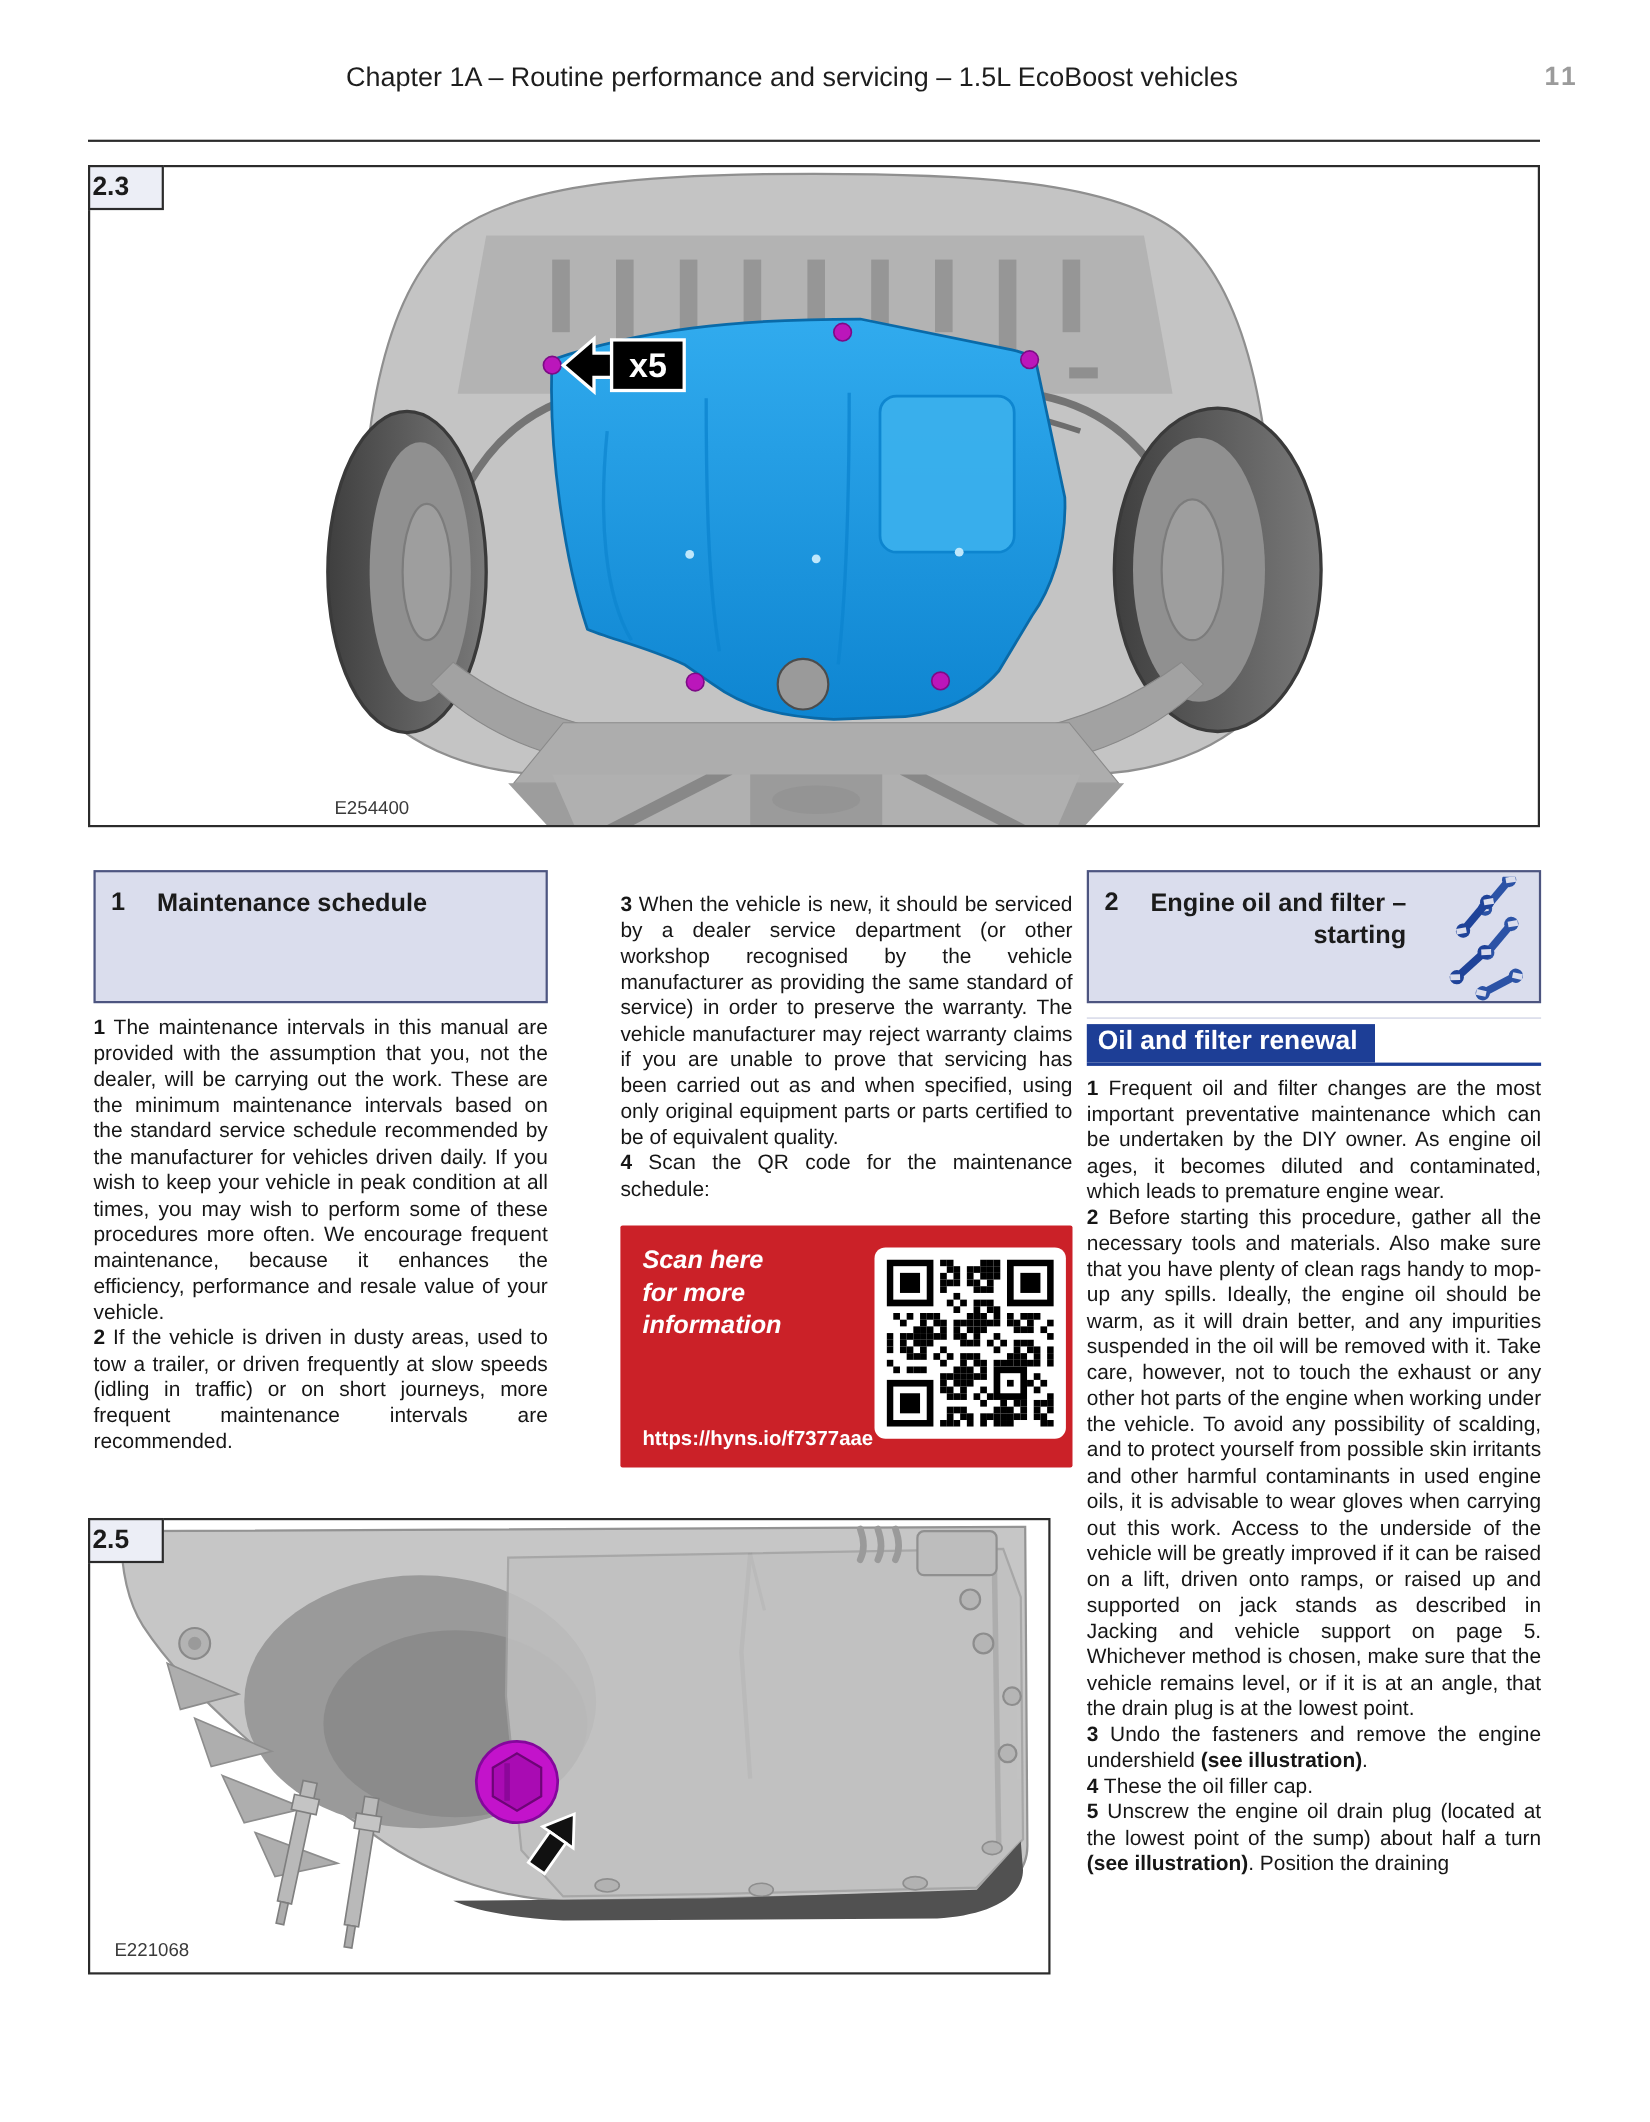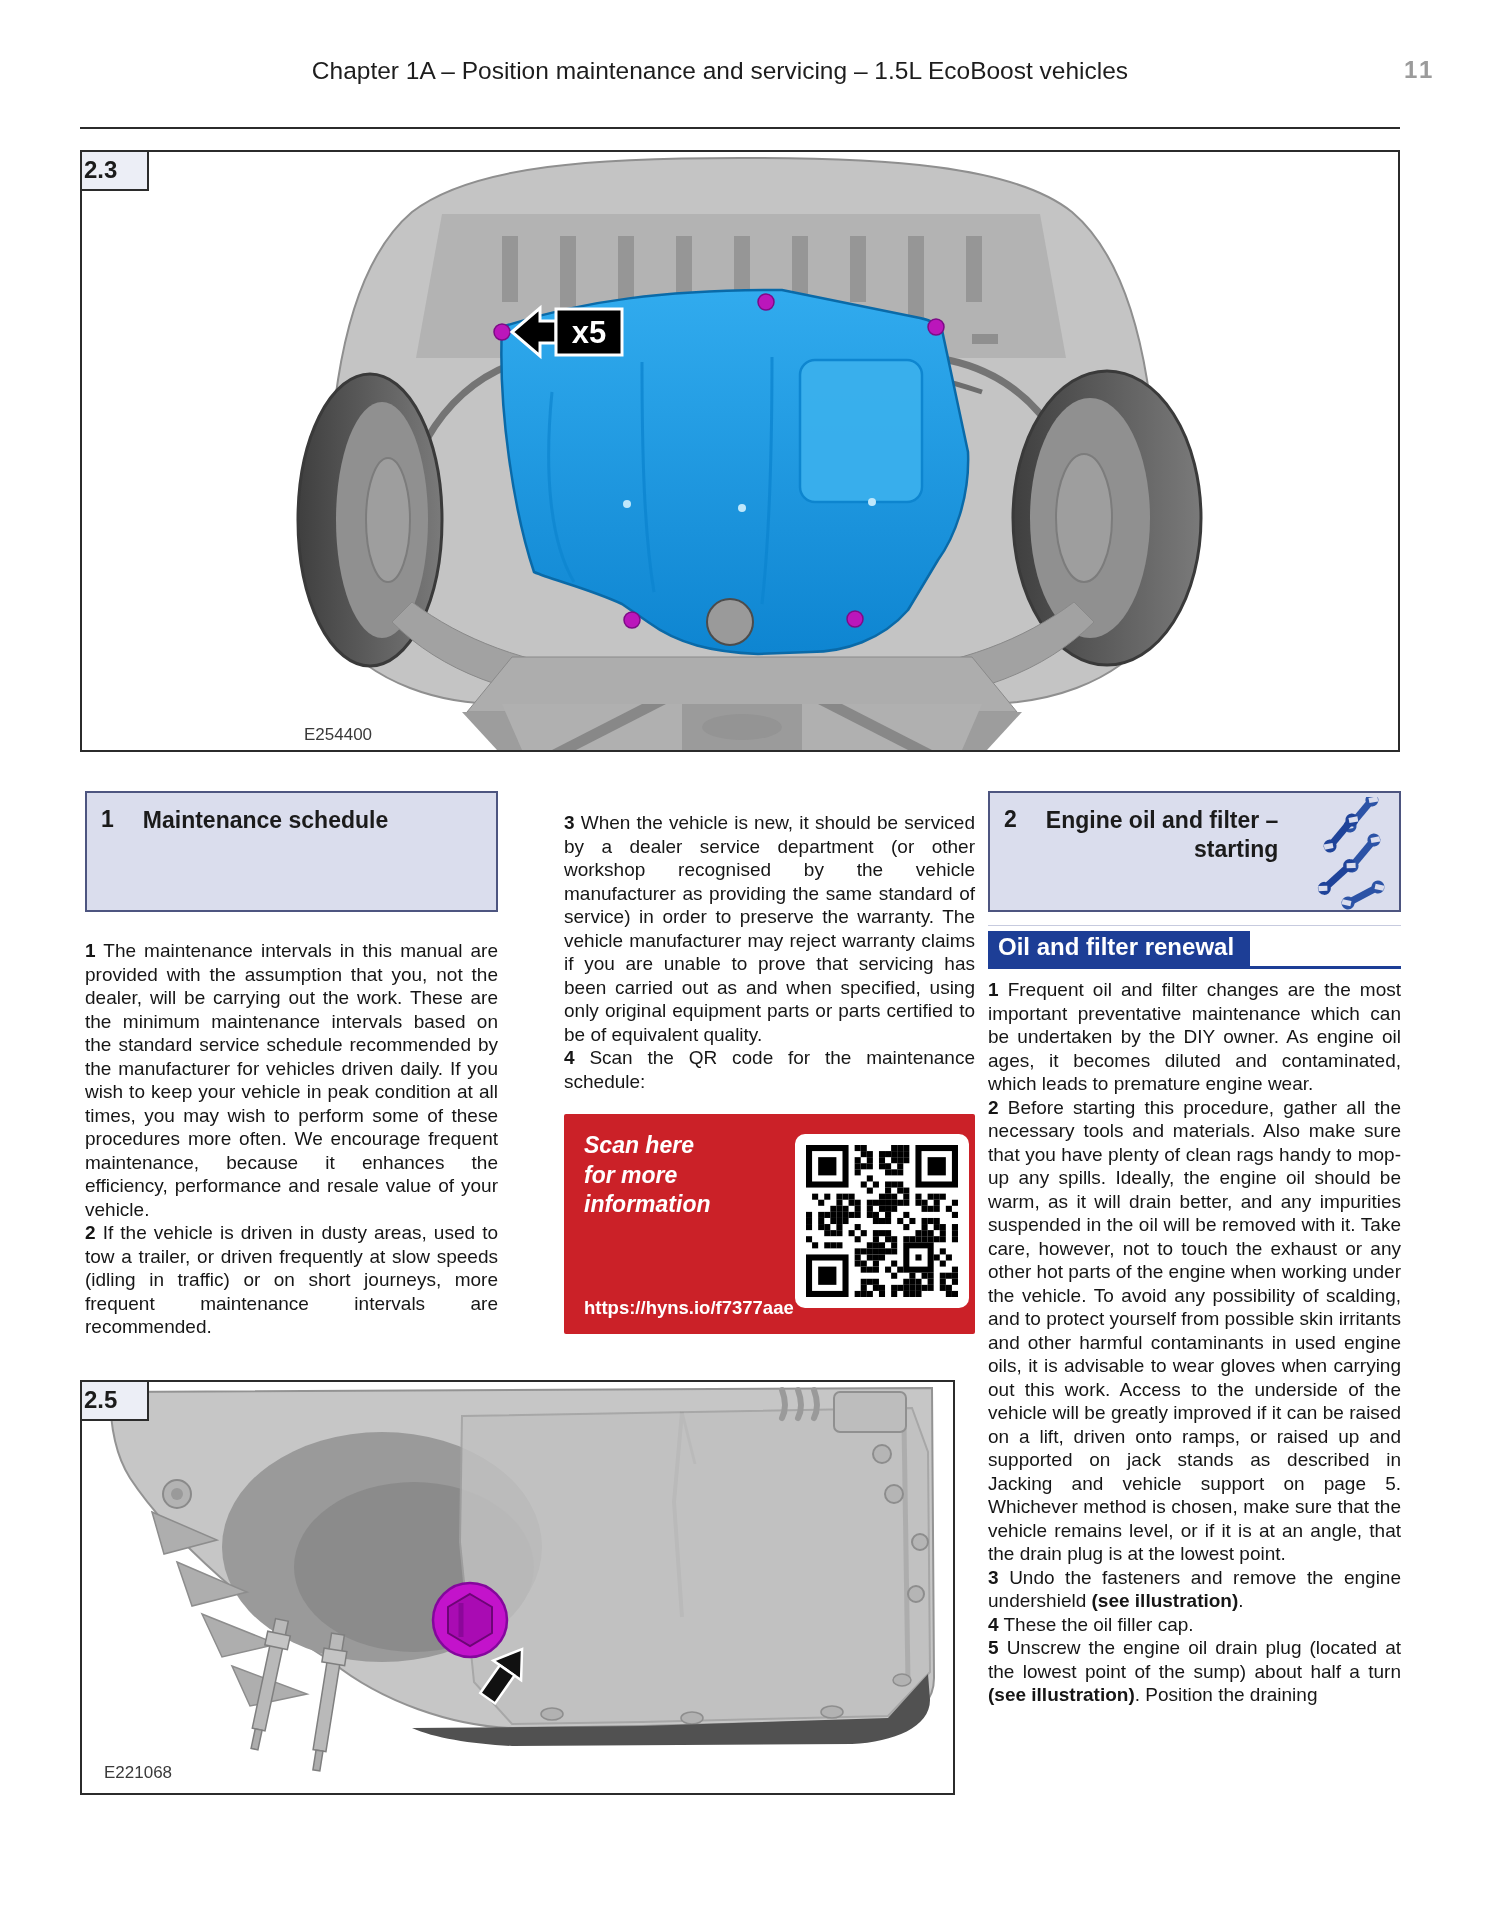--- a/index.html
+++ b/index.html
@@ -26,21 +26,21 @@
   #col1{left:85px;width:413px;}
   #col2{left:564px;width:411px;margin-top:20px;}
   #col3{left:988px;width:413px;}
 
   .heading-box{position:relative;background:var(--hb-bg,#dadded);border:2px solid var(--hb-border,#4d5580);
                height:121px;box-sizing:border-box;padding:13px 12px 0 14px;display:flex;}
   .hb-num{font-weight:bold;font-size:23px;}
   .hb-title{font-weight:bold;font-size:23px;margin-left:29px;line-height:29px;text-align:right;}
 
   .para{font-size:19px;line-height:23.5px;text-align:justify;margin:0;color:#161616;}
-  .first-para{margin-top:27px;}
+  .first-para{margin-top:11px;}
 
   
   .qr-box{position:relative;margin-top:21px;background:var(--qr-red,#cb2128);height:220px;
           box-sizing:border-box;padding:17px 0 0 20px;border-radius:2px;}
   .qr-line{color:#fff;font-weight:bold;font-style:italic;font-size:23px;line-height:29.5px;}
   .qr-url{position:absolute;left:20px;bottom:15px;color:#fff;font-weight:bold;font-size:18.5px;}
   .qr-panel{position:absolute;right:6px;top:20px;width:174px;height:174px;background:#fff;border-radius:10px;}
   #qr-svg{position:absolute;left:11px;top:11px;width:152px;height:152px;}
 
   
@@ -50,21 +50,21 @@
            font-size:24px;padding:2px 16px 5px 10px;}
   .after-subhead{margin-top:9px;}
 
   .wrench-svg{position:absolute;right:8px;top:4px;width:84px;height:114px;}
 </style>
 </head>
 <body>
 
 <div class="page">
 
-  <div class="header-title">Chapter 1A – Position maintenance and servicing – 1.5L EcoBoost vehicles</div>
+  <div class="header-title">Chapter 1A – Routine performance and servicing – 1.5L EcoBoost vehicles</div>
   <div class="page-number">11</div>
   <div class="header-rule"></div>
 
   <div class="figure" id="fig1">
     <div class="fig-label">2.3</div>
     <svg class="figsvg" viewBox="0 0 1316 598">
       <defs>
         <linearGradient id="shg" x1="0" y1="0" x2="0" y2="1">
           <stop offset="0" stop-color="#31abee"></stop>
             <stop offset="1" stop-color="#0e85d1"></stop>

